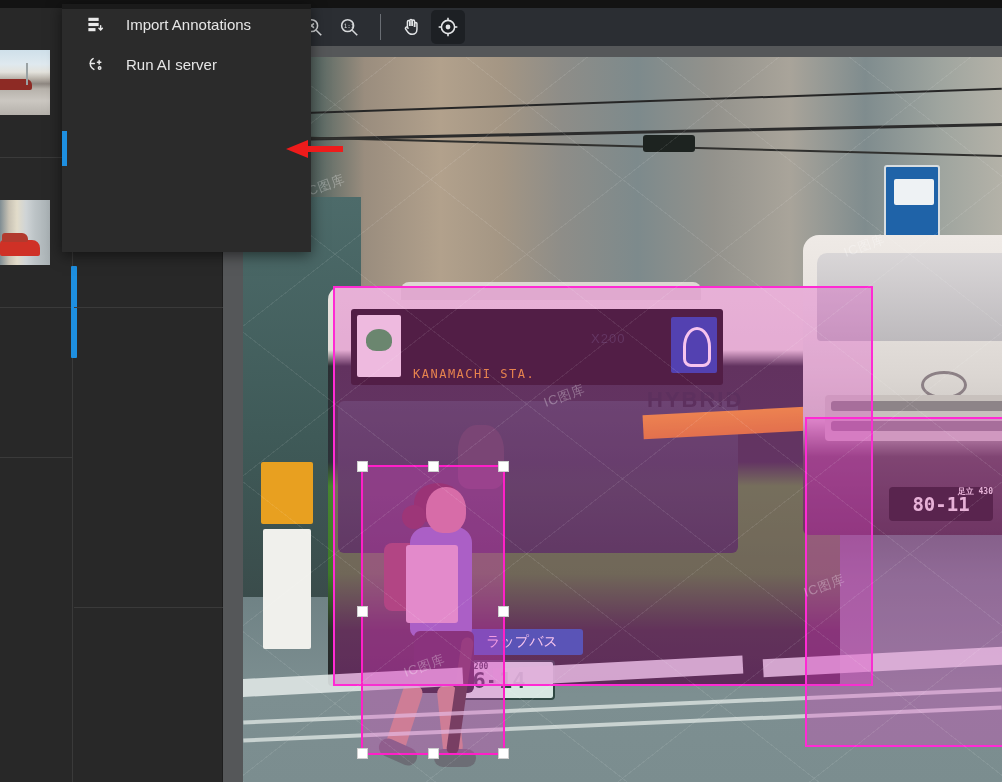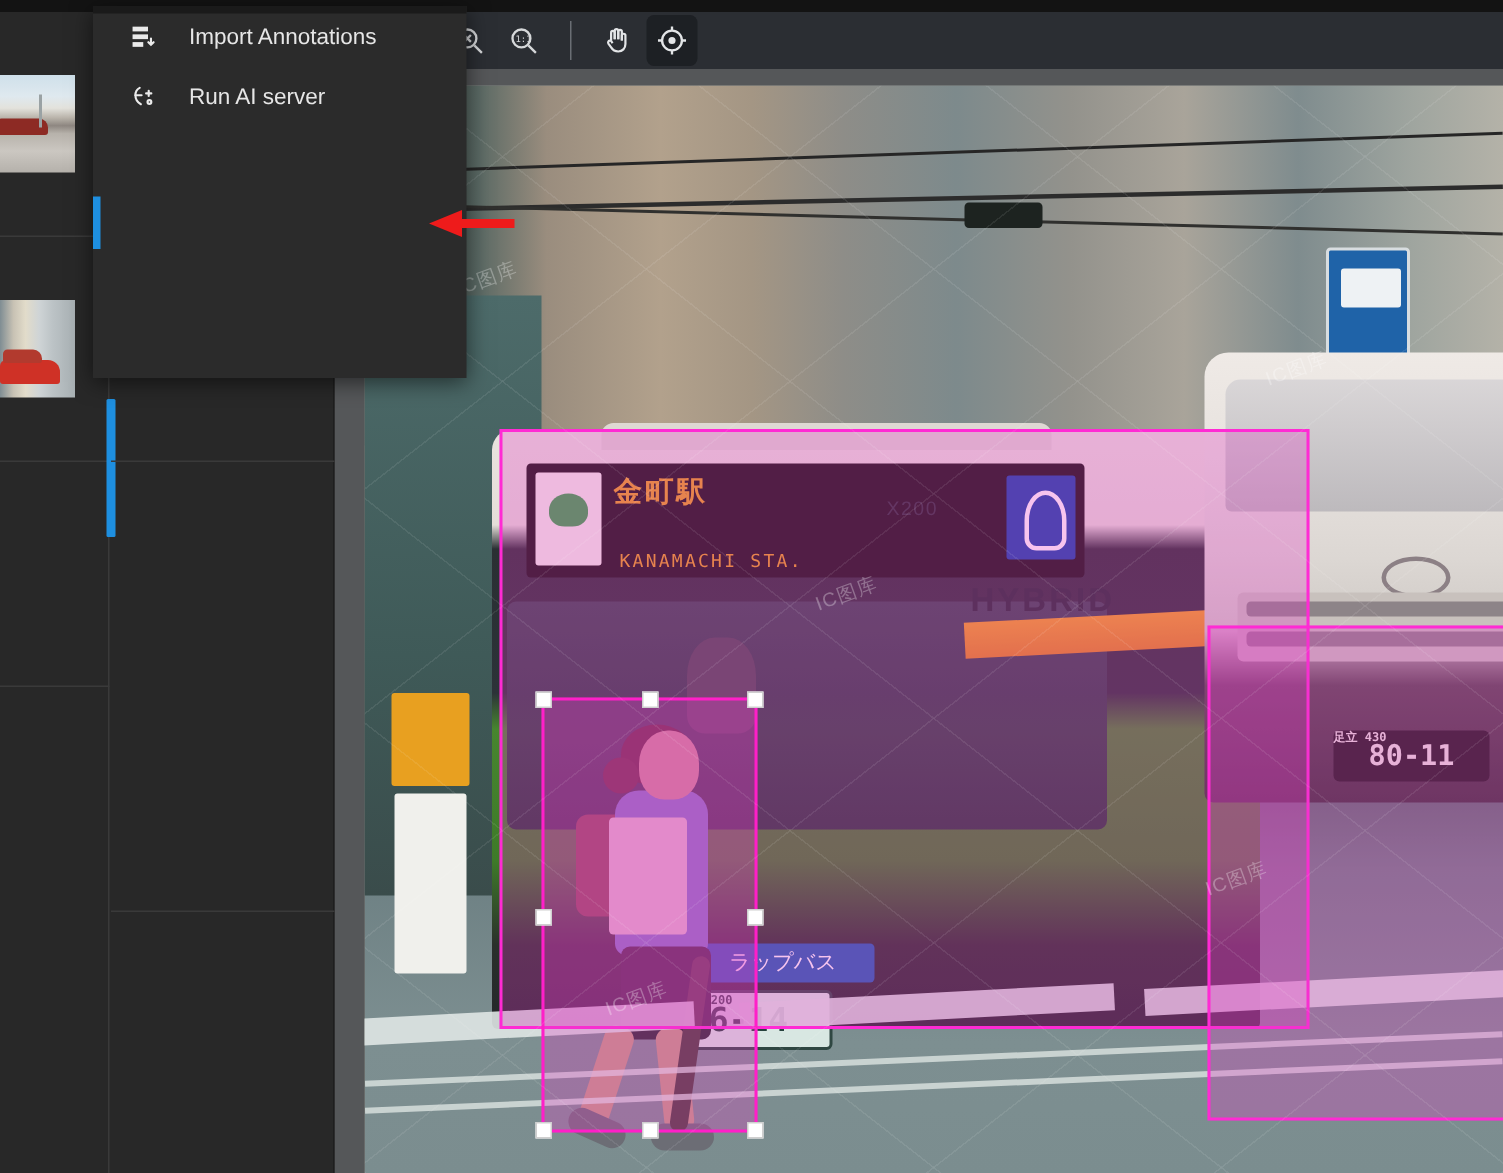--- a/index.html
+++ b/index.html
@@ -340,21 +340,21 @@
     border:3px solid #8c8085; border-radius:50%;
   }
   .plate-van {
     position:absolute; left:86px; top:252px; width:104px; height:34px;
     background:#1d1a1a; border-radius:4px;
     color:#e8e4df; font-size:19px; font-weight:bold;
     display:flex; align-items:center; justify-content:center;
     font-family:"DejaVu Sans Mono", monospace;
   }
   .plate-van small{
-    position:absolute; top:-1px; left:0; right:0; text-align:left; font-size:8px;
+    position:absolute; top:-1px; left:0; right:0; text-align:right; font-size:8px;
   }
 
   
   .person { position:absolute; left:135px; top:430px; width:115px; height:290px; }
   .p-head { position:absolute; left:48px; top:0; width:40px; height:46px;
     background:#caa188; border-radius:48% 48% 42% 42%; }
   .p-hair { position:absolute; left:36px; top:-4px; width:48px; height:40px;
     background:#4c2c23; border-radius:50% 50% 28% 40%; }
   .p-bun  { position:absolute; left:24px; top:18px; width:24px; height:24px;
     background:#533126; border-radius:50%; }
@@ -510,21 +510,20 @@
       <div class="bus">
         <div class="bus-windshield" style="left:10px;top:115px;width:400px;height:152px">
           <div class="driver"></div>
         </div>
       </div>
       <div class="bus-roof"></div>
 
       <div class="bus-sign">
         <div class="bus-mascot"></div>
         <div class="wheelchair"></div>
-        <div class="bus-sign-text">金町駅</div>
         <div class="bus-sign-sub">KANAMACHI STA.</div>
       </div>
 
       <div class="bus-x200">X200</div>
       <div class="orange-stripe"></div>
       <div class="hybrid-label">HYBRID</div>
 
       <div class="wrap-ad">ラップバス</div>
 
       <div class="plate-bus">

